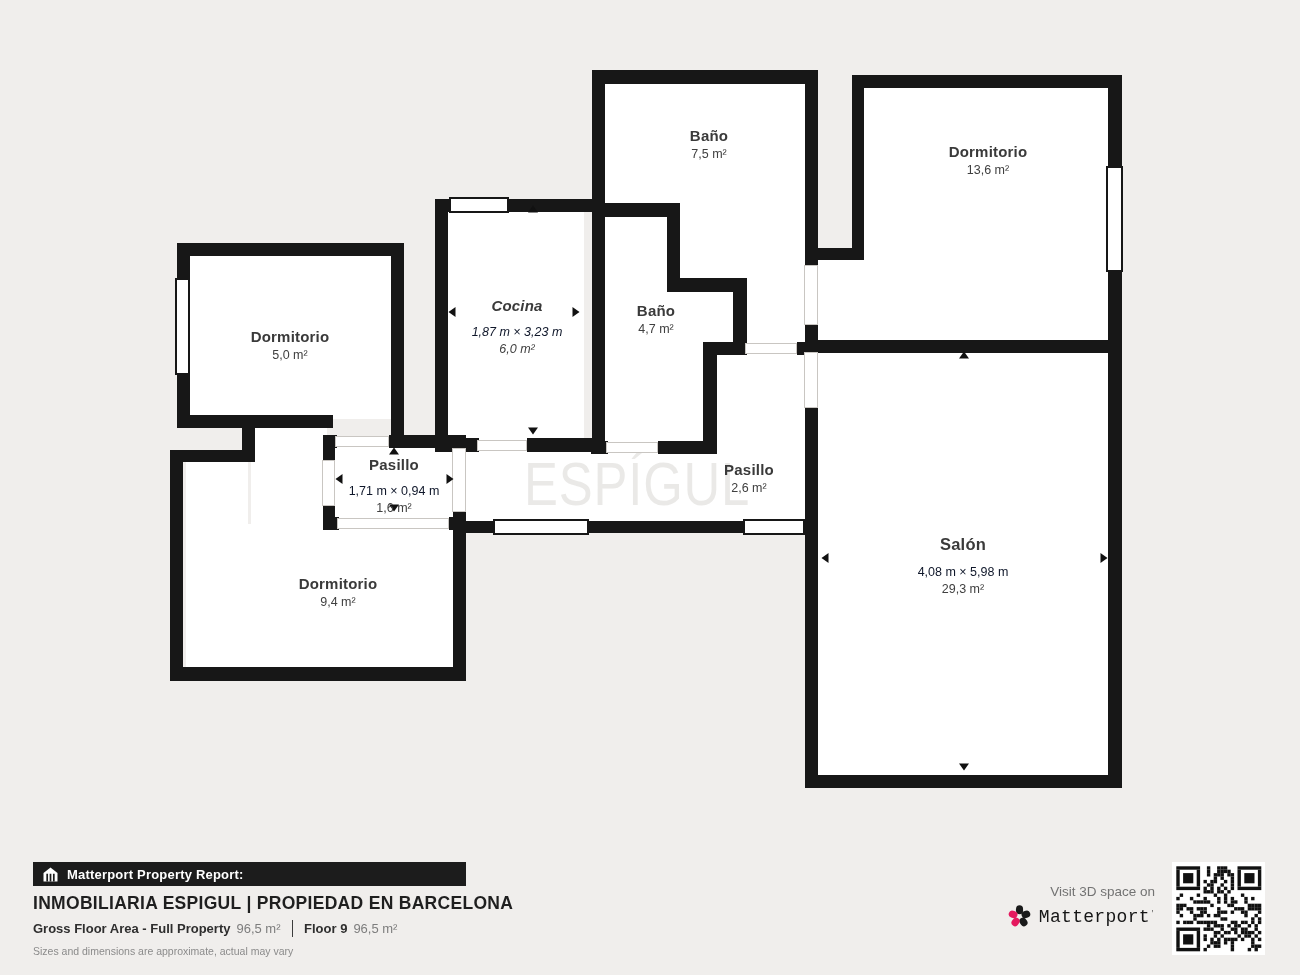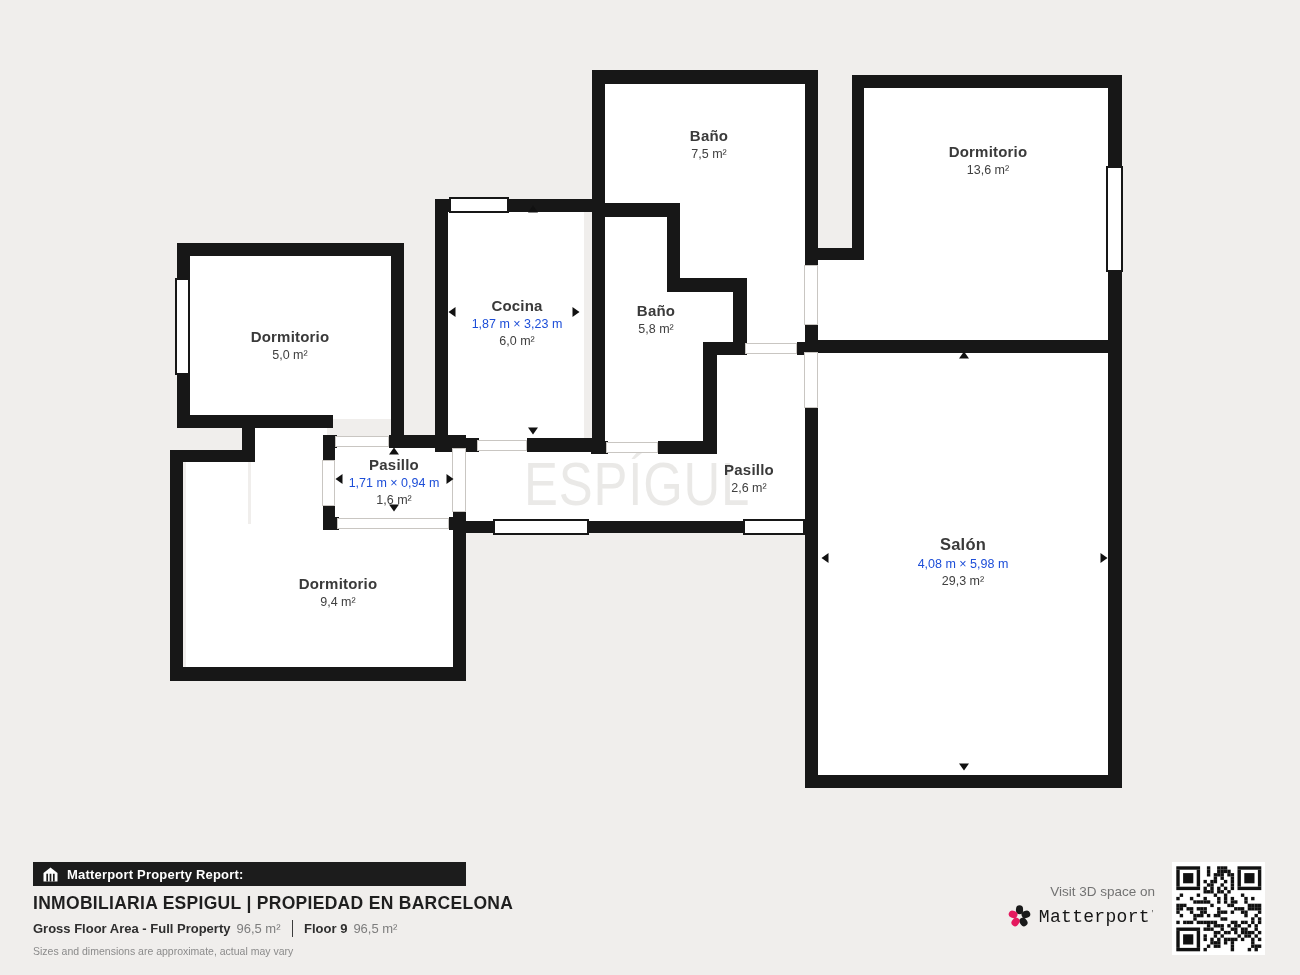--- a/index.html
+++ b/index.html
@@ -8,21 +8,21 @@
     background:#f0eeec;
     font-family:"Liberation Sans", sans-serif;
   }
   #plan{position:absolute;left:0;top:0;width:1300px;height:830px;}
   .fill{position:absolute;background:#ffffff;}
   .wall{position:absolute;background:#171717;}
   .window{position:absolute;background:#ffffff;border:2px solid #171717;box-sizing:border-box;}
   .door{position:absolute;background:#ffffff;border:1px solid #c9c6c2;box-sizing:border-box;}
   .room-label{position:absolute;text-align:center;transform:translateX(-50%);line-height:1.2;white-space:nowrap;z-index:6;}
   .room-label .rname{display:block;font-weight:bold;font-size:15px;color:#3a3a3a;letter-spacing:.2px;}
-  .room-label .rdims{display:block;font-size:12.5px;color:#1d4ed8;margin-top:2px;}
+  .room-label .rdims{display:block;font-size:12.5px;color:#0f172a;margin-top:10px;}
   .room-label .rarea{display:block;font-size:12.5px;color:#404040;margin-top:2px;}
   .room-label.big .rname{font-size:16.5px;}
   .arr{position:absolute;width:0;height:0;transform:translate(-50%,-50%);z-index:6;}
   .arr.up{border-left:5.5px solid transparent;border-right:5.5px solid transparent;border-bottom:7px solid #111;}
   .arr.down{border-left:5.5px solid transparent;border-right:5.5px solid transparent;border-top:7px solid #111;}
   .arr.left{border-top:5.5px solid transparent;border-bottom:5.5px solid transparent;border-right:7px solid #111;}
   .arr.right{border-top:5.5px solid transparent;border-bottom:5.5px solid transparent;border-left:7px solid #111;}
   #watermark{
     position:absolute;left:524px;top:448px;z-index:4;
     font-size:62px;font-weight:400;color:rgba(125,117,106,0.16);
@@ -157,28 +157,28 @@
       <span class="rarea">7,5 m²</span>
     </div>
     <div class="room-label" style="left: 988px; top: 143px;">
       <span class="rname">Dormitorio</span>
       <span class="rarea">13,6 m²</span>
     </div>
     <div class="room-label" style="left: 290px; top: 328px;">
       <span class="rname">Dormitorio</span>
       <span class="rarea">5,0 m²</span>
     </div>
-    <div class="room-label" style="left: 517px; top: 297px;">
+    <div class="room-label" style="left: 517px; top: 297px; font-style: italic;">
       <span class="rname">Cocina</span>
       <span class="rdims">1,87 m × 3,23 m</span>
       <span class="rarea">6,0 m²</span>
     </div>
     <div class="room-label" style="left: 656px; top: 302px;">
       <span class="rname">Baño</span>
-      <span class="rarea">5,8 m²</span>
+      <span class="rarea">4,7 m²</span>
     </div>
     <div class="room-label" style="left: 394px; top: 456px;">
       <span class="rname">Pasillo</span>
       <span class="rdims">1,71 m × 0,94 m</span>
       <span class="rarea">1,6 m²</span>
     </div>
     <div class="room-label" style="left: 749px; top: 461px;">
       <span class="rname">Pasillo</span>
       <span class="rarea">2,6 m²</span>
     </div>

